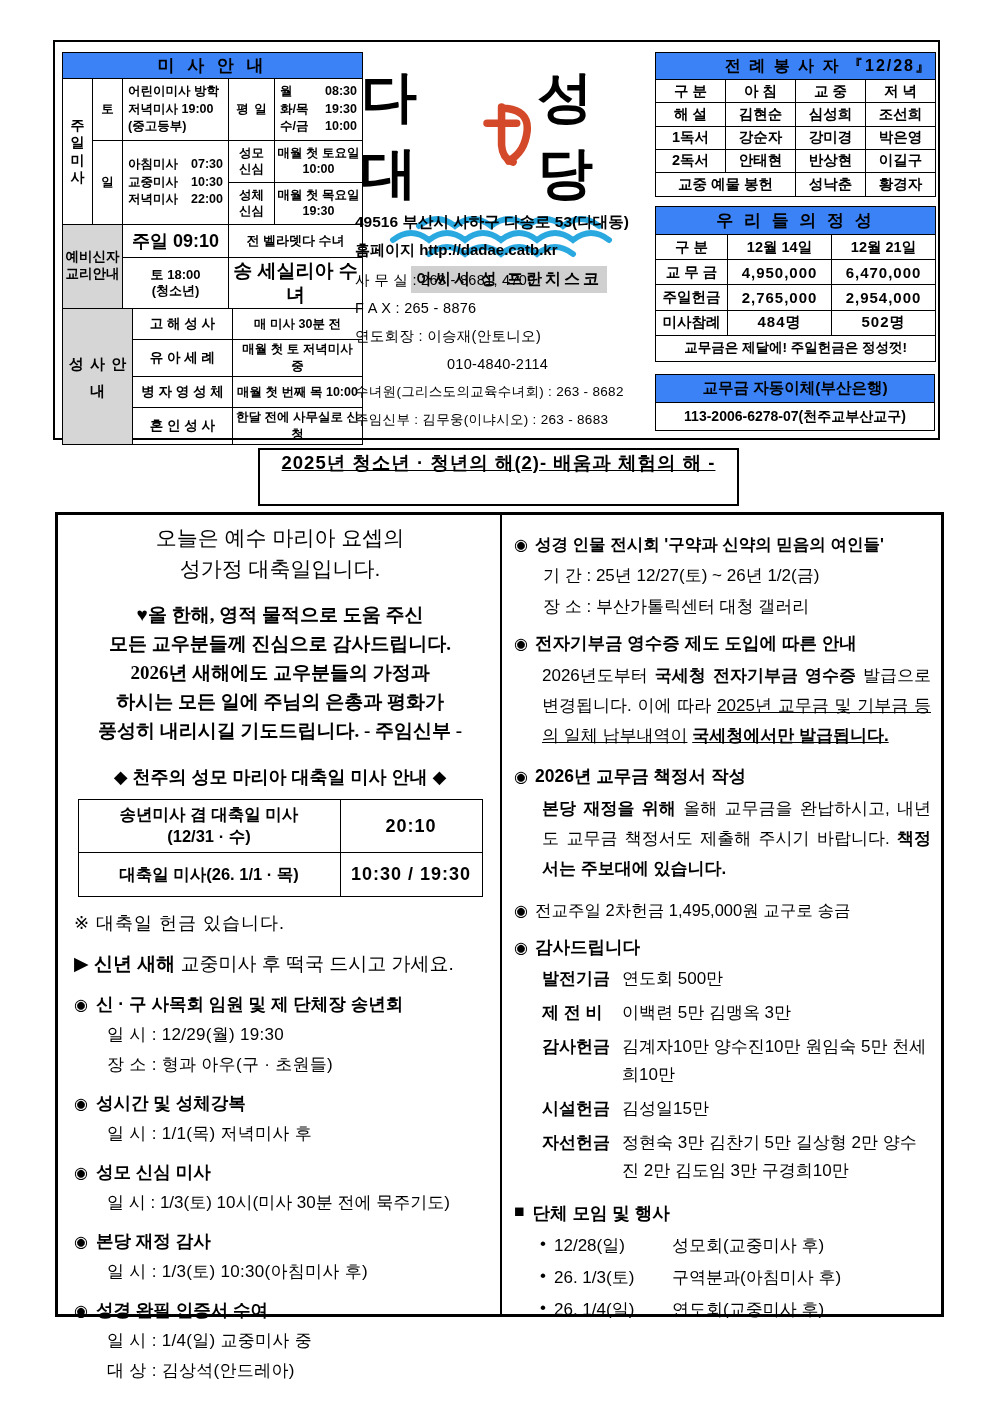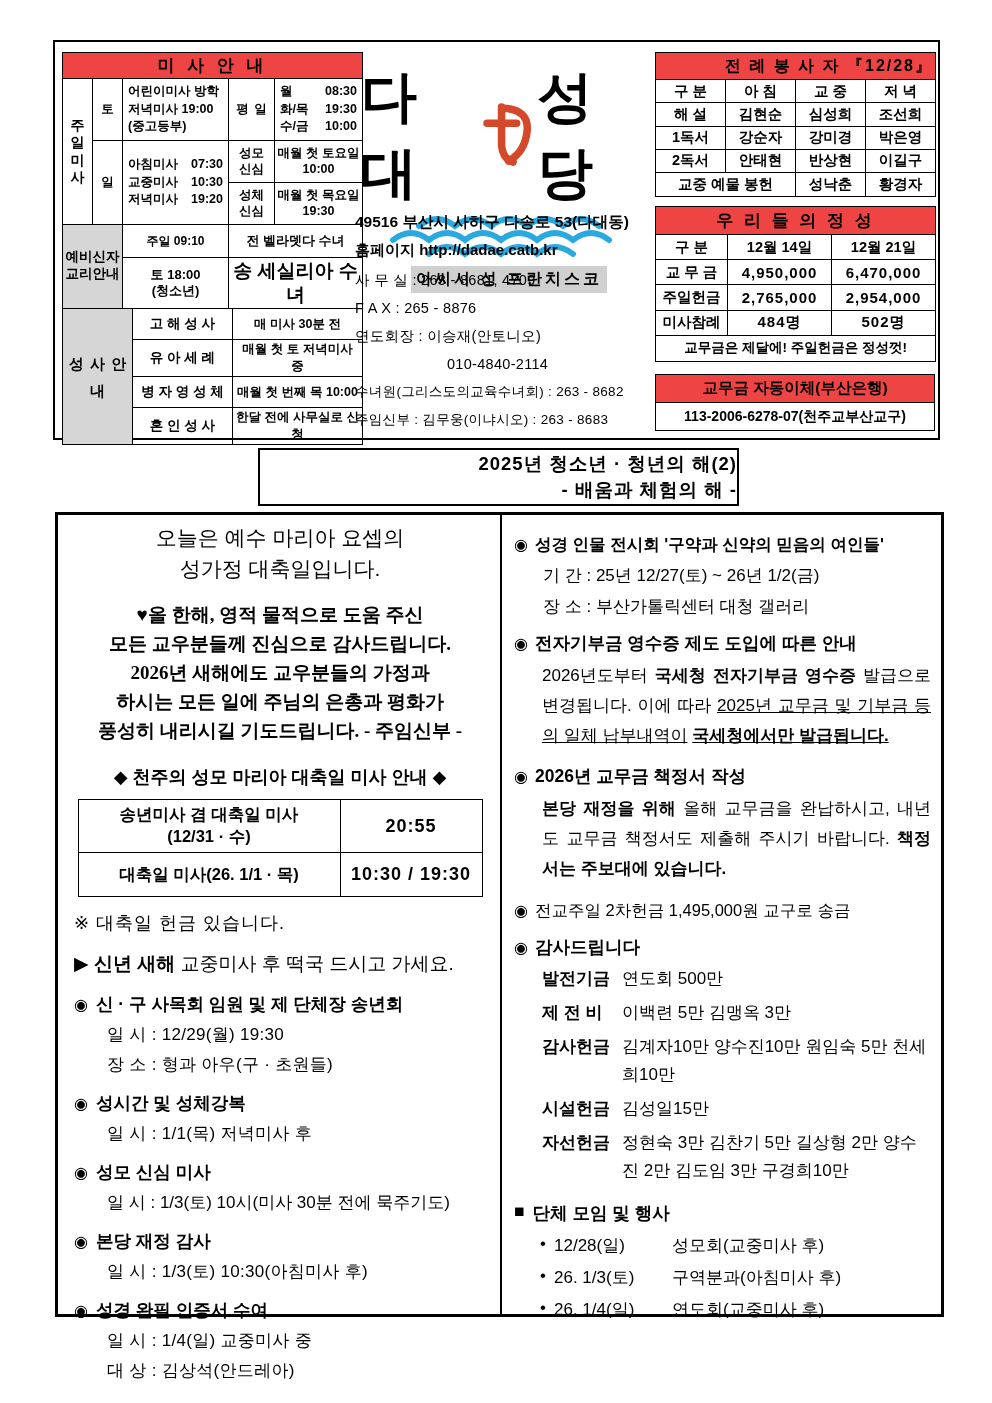--- a/index.html
+++ b/index.html
@@ -4,21 +4,21 @@
 <style>
   html,body{margin:0;padding:0;}
   body{width:992px;height:1403px;background:#fff;position:relative;overflow:hidden;
        font-family:"Liberation Sans","DejaVu Sans",sans-serif;color:#000;}
   .abs{position:absolute;}
   
   .topbox{left:53px;top:40px;width:883px;height:396px;border:2px solid #000;}
   table{border-collapse:collapse;table-layout:fixed;}
   td{border:1.5px solid #000;text-align:center;vertical-align:middle;padding:1px 2px;
      font-weight:bold;overflow:hidden;}
-  .hd{background:#ef4444;font-size:17px;letter-spacing:4px;}
+  .hd{background:#3b82f6;font-size:17px;letter-spacing:4px;}
   .gray{background:#d6d6d6;}
   .t-mass{width:300px;height:249px;font-size:12.5px;}
   .t-mass td{line-height:1.25;}
   .vcell{line-height:2.5;font-size:14px;}
   .wrapcell{white-space:normal;word-spacing:2px;}
   .lrow{display:flex;justify-content:space-between;padding:1px 3px;}
   .lrow span{white-space:nowrap;}
   .t-sac{width:300px;height:126px;font-size:12.5px;}
   .t-sac .name{font-size:13.5px;}
   .t-lit{width:280px;height:145px;font-size:14.5px;}
@@ -32,21 +32,21 @@
   .logo-line{display:flex;align-items:center;justify-content:center;gap:2px;}
   .logo-txt{font-size:56px;font-weight:bold;letter-spacing:6px;}
   .sub-box{background:#d0d0d0;text-align:center;font-weight:bold;font-size:16px;
            padding:3px 0;letter-spacing:3px;}
   .addr1{font-weight:bold;font-size:15.5px;}
   .addr2{font-size:15px;font-weight:bold;margin-top:8px;}
   .contact-line{font-size:14.5px;margin-top:10.5px;letter-spacing:0.3px;}
   .indent{padding-left:92px;}
   
   .banner{left:258px;top:448px;width:477px;height:54px;border:2px solid #000;
-          display:flex;flex-direction:column;justify-content:center;text-align:right;}
+          display:flex;flex-direction:row;justify-content:center;text-align:right;text-decoration:underline;}
   .banner div{font-weight:bold;font-size:18.5px;line-height:26px;letter-spacing:1px;}
   
   .mainbox{left:55px;top:512px;width:883px;height:799px;border:3px solid #000;display:flex;}
   .colL{width:442px;padding:1px 14px 0 16px;box-sizing:border-box;}
   .colR{flex:1;border-left:2px solid #000;padding:6px 10px 0 12px;box-sizing:border-box;}
   .headline{margin-top:6px;text-align:center;font-size:21px;line-height:31px;}
   .thanks{margin-top:16px;text-align:center;font-family:"Liberation Serif","DejaVu Serif",serif;
           font-weight:bold;font-size:19px;line-height:29px;}
   .sec-title{margin-top:20px;text-align:center;font-weight:bold;font-size:18px;}
   .t-feast{width:404px;height:97px;margin:10px auto 0;font-size:16.5px;}
@@ -125,39 +125,39 @@
         <div class="lrow">
               <span>아침미사</span>
               <span>07:30</span>
             </div>
         <div class="lrow">
               <span>교중미사</span>
               <span>10:30</span>
             </div>
         <div class="lrow">
               <span>저녁미사</span>
-              <span>19:20</span>
+              <span>22:00</span>
             </div>
       </td>
       <td class="wrapcell">성모 신심</td>
       <td>
         <div>매월 첫 토요일</div>
             <div>10:00</div>
       </td>
     </tr>
     <tr style="height:42px">
       <td class="wrapcell">성체 신심</td>
       <td>
         <div>매월 첫 목요일</div>
             <div>19:30</div>
       </td>
     </tr>
     <tr style="height:33px">
       <td colspan="2" rowspan="2" class="gray wrapcell" style="font-size:13.5px">예비신자 교리안내</td>
-      <td style="font-size:12px">주일 09:10</td>
+      <td style="font-size:18px">주일 09:10</td>
       <td colspan="2" style="font-size:13px">전 벨라뎃다 수녀</td>
     </tr>
     <tr style="height:44px">
       <td style="font-size:13px">
         <div>토 18:00</div>
             <div>(청소년)</div>
       </td>
       <td colspan="2" style="font-size:19px">송 세실리아 수녀</td>
     </tr>
   </tbody>
@@ -340,21 +340,21 @@
       <colgroup>
           <col style="width:262px">
           <col style="width:142px">
         </colgroup>
       <tbody>
           <tr style="height:53px">
         <td>
           <div>송년미사 겸 대축일 미사</div>
               <div>(12/31 · 수)</div>
         </td>
-        <td class="time">20:55</td>
+        <td class="time">20:10</td>
       </tr>
       <tr style="height:44px">
         <td>대축일 미사(26. 1/1 · 목)</td>
         <td class="time">10:30 / 19:30</td>
       </tr>
     </tbody>
       </table>
     <div class="note">※ 대축일 헌금 있습니다.</div>
     <div class="newyear">
       <span>▶</span>

